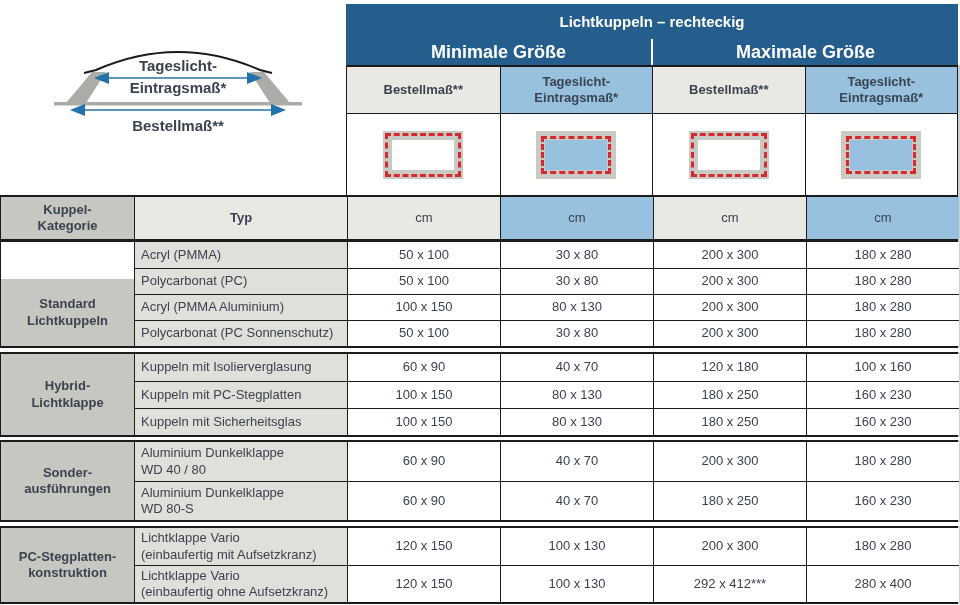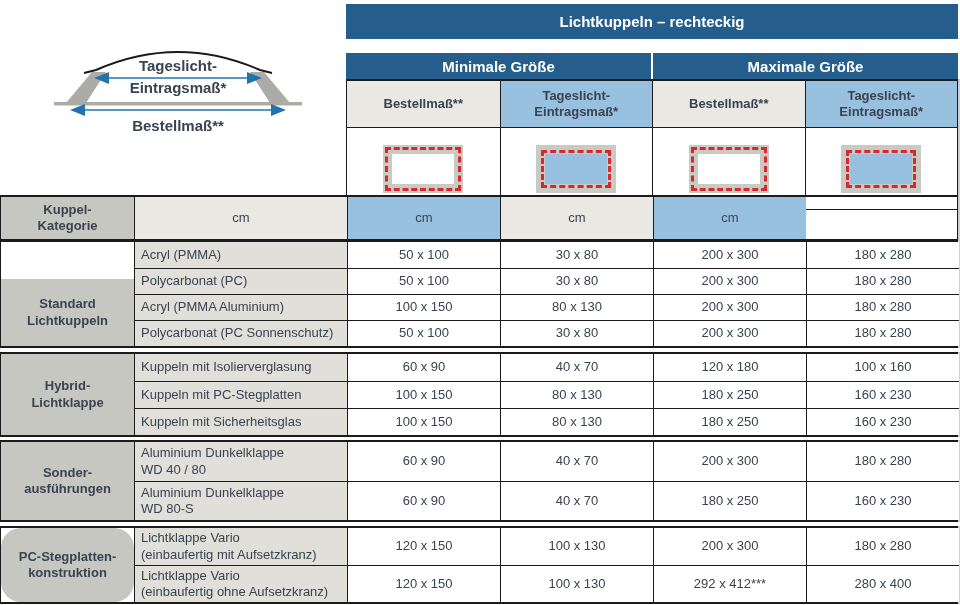--- a/index.html
+++ b/index.html
@@ -16,23 +16,23 @@
   .cell{display:flex;align-items:center;justify-content:center;font-size:13px;
         white-space:pre-line;text-align:center;line-height:1.25;}
 
   
   #diagram{position:absolute;left:12px;top:10px;}
   #diagram text{font-family:"Liberation Sans",sans-serif;font-weight:700;fill:var(--text-dark);}
 
   
   #header-block{position:absolute;left:346px;top:4px;width:612px;}
   .title-row{height:35px;background:var(--dark-blue);color:#fff;font-size:15px;font-weight:700;
-             display:flex;align-items:center;justify-content:center;margin-bottom:14px;}
+             display:flex;align-items:center;justify-content:center;margin-bottom:0;}
   .size-row{display:flex;height:26px;}
-  .size-cell{flex:1;background:var(--dark-blue);color:#fff;font-size:15px;font-weight:700;
+  .size-cell{flex:1;background:var(--dark-blue);color:#fff;font-size:18px;font-weight:700;
              display:flex;align-items:center;justify-content:center;}
   .size-cell.first{margin-right:2px;}
   #colhead-wrap{border:1px solid var(--border-dark);border-top:2px solid var(--border-dark);
                 box-shadow:2px 0 0 #cdd0d2;}
   .colhead-row{display:grid;grid-template-columns:repeat(4,1fr);height:46px;}
   .colhead-cell{font-size:13px;font-weight:700;border-left:1px solid var(--border-dark);}
   .colhead-cell:first-child{border-left:none;}
   .bg-gray{background:var(--header-gray);}
   .bg-blue{background:var(--light-blue);}
   .icon-row{display:grid;grid-template-columns:repeat(4,1fr);height:82px;border-top:1px solid var(--border-dark);}
@@ -131,20 +131,21 @@
               <div class="dash-inner"></div>
           </div>
         </div>
       </div>
     </div>
   </div>
 
   <div id="unit-band" class="grid6">
     <div class="cell hd-bold" style="background:var(--category-gray);">Kuppel-
 Kategorie</div>
+    <div class="cell hd-bold bg-gray">Typ</div>
     <div class="cell bg-gray">cm</div>
     <div class="cell bg-blue">cm</div>
     <div class="cell bg-gray">cm</div>
     <div class="cell bg-blue">cm</div>
   </div>
 
   <div>
       <div class="section-block grid6" style="top: 240px; grid-template-rows: repeat(4, 26px);">
         <div class="cell cat-cell" style="grid-row: 1 / span 4; margin-top: 37px;">Standard
 Lichtkuppeln</div>
@@ -198,21 +199,21 @@
         <div class="cell val-cell">200 x 300</div>
         <div class="cell val-cell">180 x 280</div>
         <div class="cell typ-cell bt">Aluminium Dunkelklappe
 WD 80-S</div>
         <div class="cell val-cell bt">60 x 90</div>
         <div class="cell val-cell bt">40 x 70</div>
         <div class="cell val-cell bt">180 x 250</div>
         <div class="cell val-cell bt">160 x 230</div>
       </div>
       <div class="section-block grid6" style="top: 526px; grid-template-rows: repeat(2, 37px);">
-        <div class="cell cat-cell" style="grid-row: 1 / span 2; border-radius: 20px;">PC-Stegplatten-
+        <div class="cell cat-cell" style="grid-row: 1 / span 2;">PC-Stegplatten-
 konstruktion</div>
         <div class="cell typ-cell">Lichtklappe Vario
 (einbaufertig mit Aufsetzkranz)</div>
         <div class="cell val-cell">120 x 150</div>
         <div class="cell val-cell">100 x 130</div>
         <div class="cell val-cell">200 x 300</div>
         <div class="cell val-cell">180 x 280</div>
         <div class="cell typ-cell bt">Lichtklappe Vario
 (einbaufertig ohne Aufsetzkranz)</div>
         <div class="cell val-cell bt">120 x 150</div>

